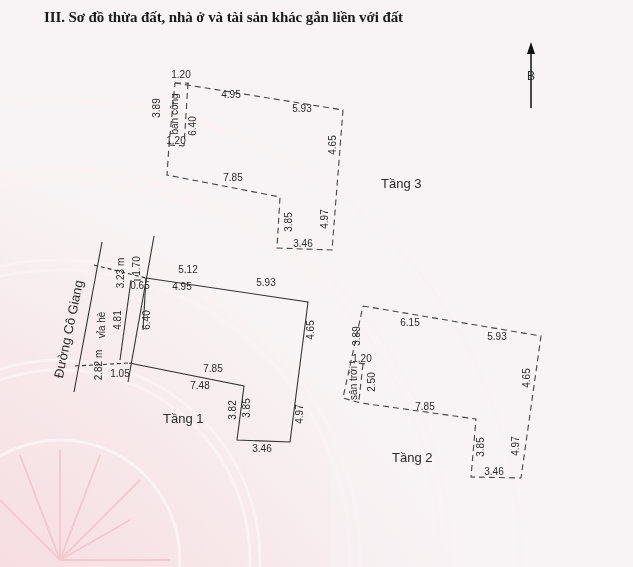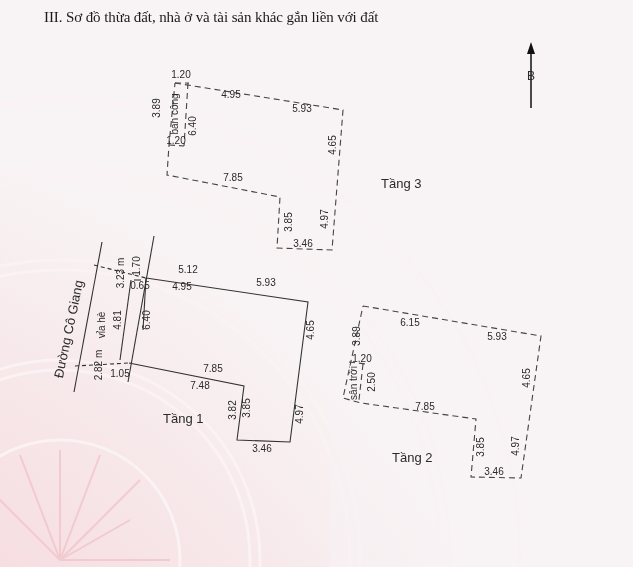--- a/index.html
+++ b/index.html
@@ -5,21 +5,21 @@
     html, body { margin: 0; padding: 0; }
     body {
       width: 633px; height: 567px; overflow: hidden; position: relative;
       background: #f8f3f4;
       font-family: "Liberation Sans", sans-serif;
     }
     .page { position: absolute; inset: 0; }
     .watermark { position: absolute; left: 0; top: 0; width: 633px; height: 567px; }
     .title {
       position: absolute; left: 44px; top: 9px;
-      font-family: "Liberation Serif", serif; font-weight: normal; font-size: 15px; color: #1a1a1a;
+      font-family: "Liberation Serif", serif; font-weight: bold; font-size: 15px; color: #1a1a1a;
       letter-spacing: -0.1px;
     }
     .plan { position: absolute; left: 0; top: 0; width: 633px; height: 567px; }
     .plan text { font-family: "Liberation Sans", sans-serif; fill: #2a2a2a; }
     .dim { font-size: 10px; }
     .lbl { font-size: 13px; }
   </style>
 </head>
 <body>
 

